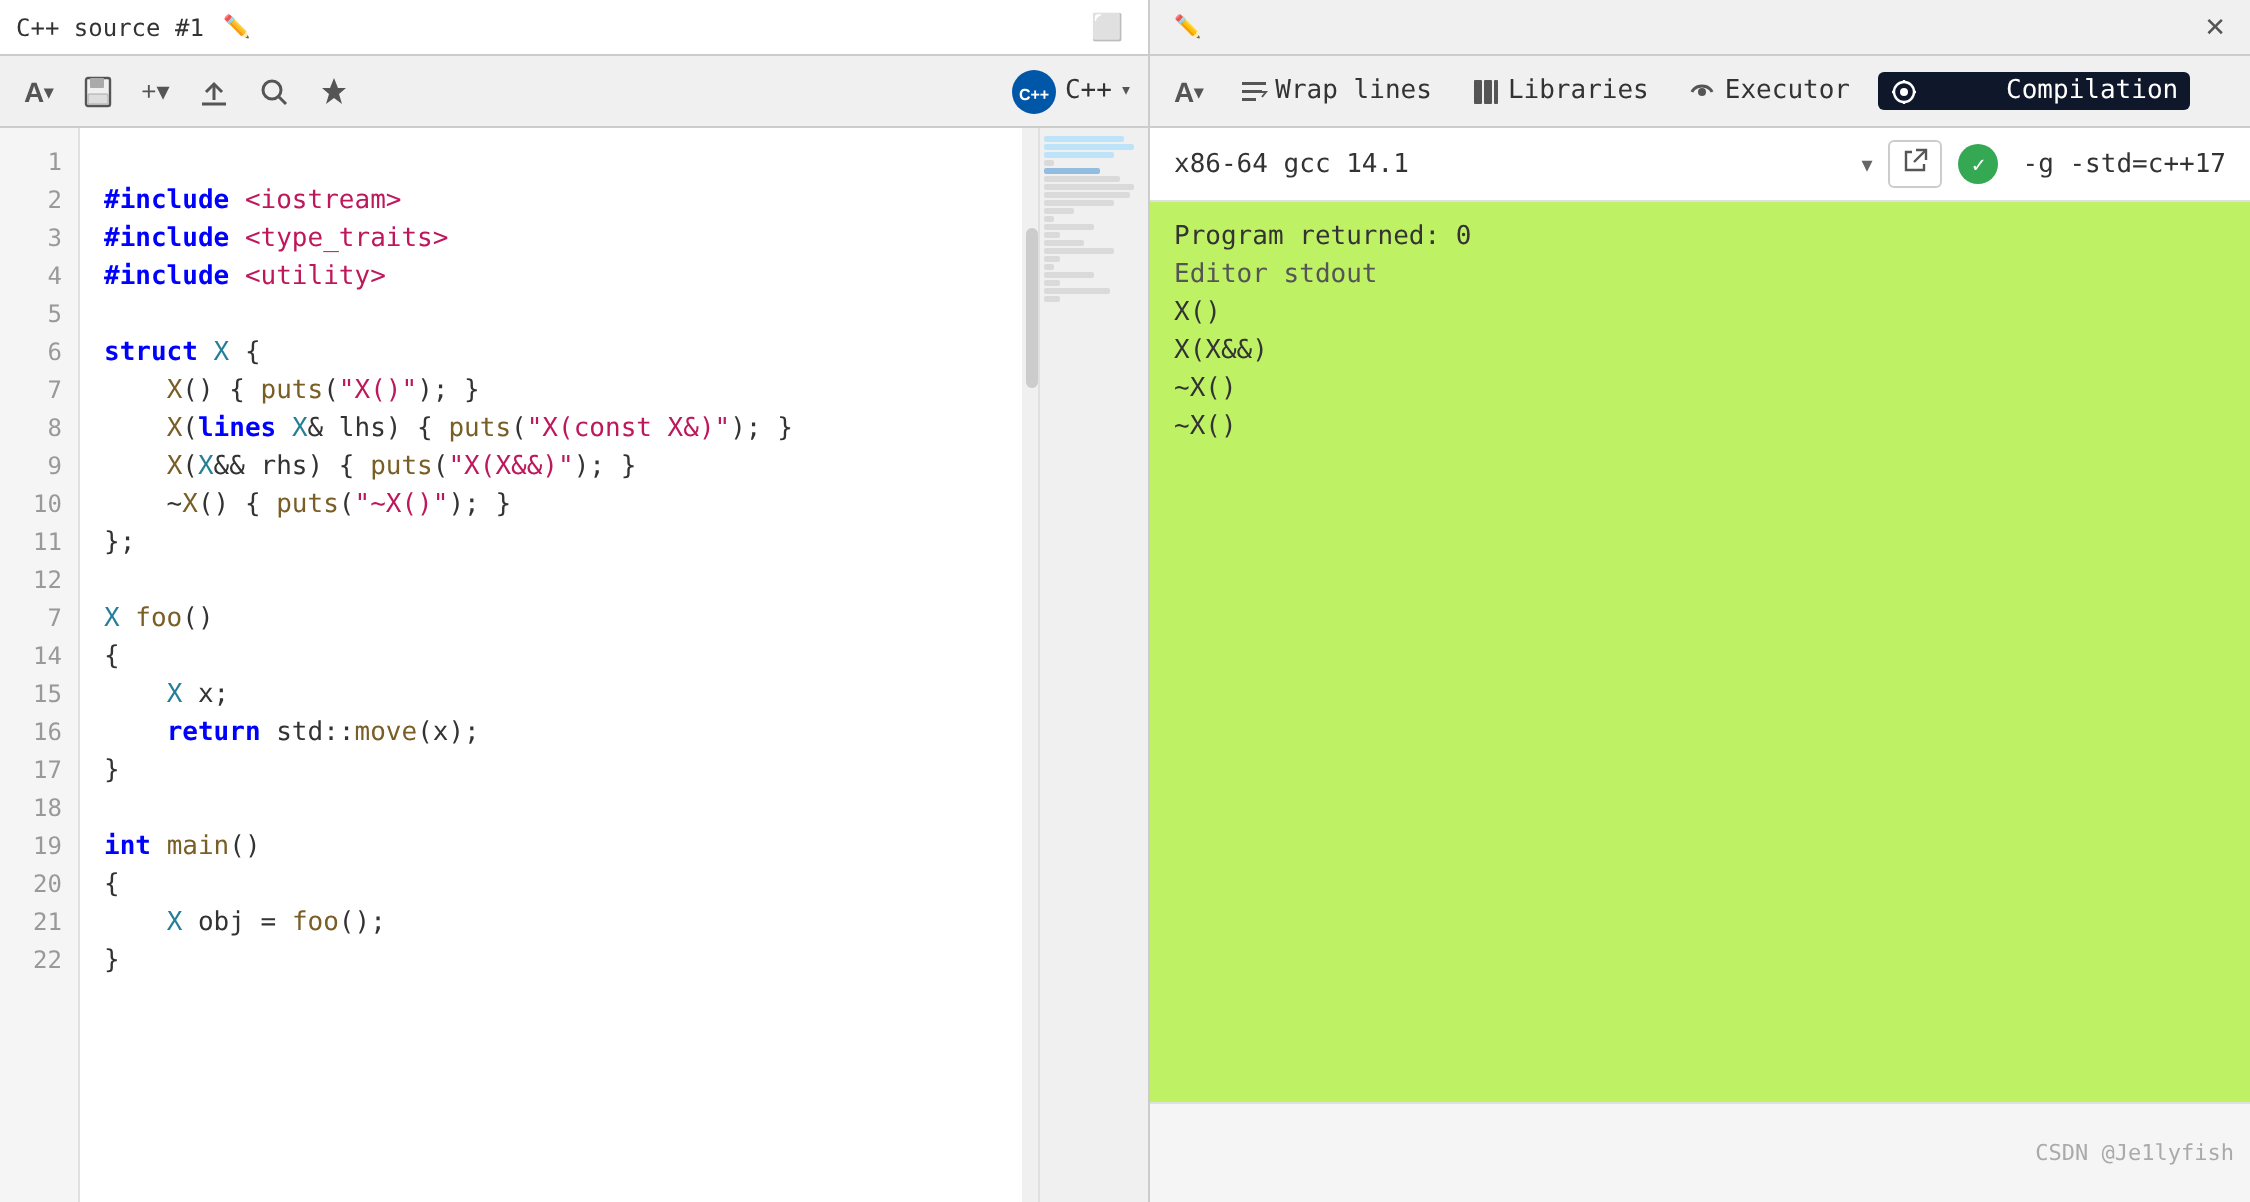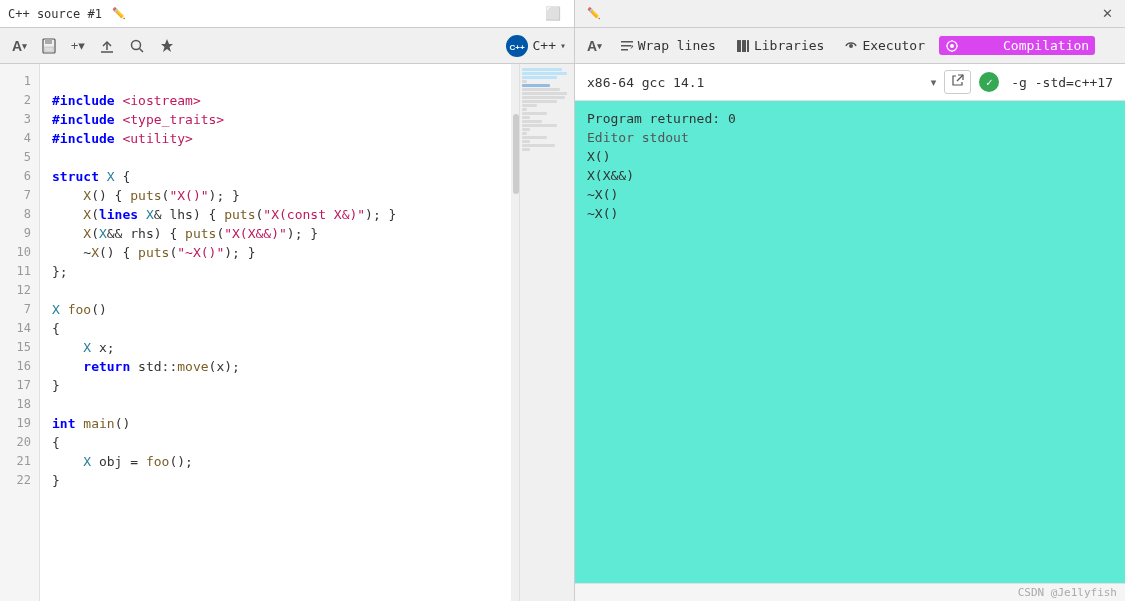--- a/index.html
+++ b/index.html
@@ -187,21 +187,21 @@
       display: flex;
       align-items: center;
       gap: 4px;
       font-size: 13px;
       color: #333;
       cursor: pointer;
       padding: 2px 6px;
     }
 
     .toolbar-item.active {
-      background: #d946ef;
+      background: #0f172a;
       color: white;
       border-radius: 3px;
       gap: 44px;
     }
 
     .compiler-selector {
       display: flex;
       align-items: center;
       padding: 6px 12px;
       border-bottom: 1px solid #e0e0e0;
@@ -250,21 +250,21 @@
       color: #333;
       margin-left: 4px;
     }
 
     .output-area {
       flex: 1;
       padding: 8px 12px;
       overflow: auto;
       font-size: 13px;
       line-height: 19px;
-      background: #5eead4;
+      background: #bef264;
     }
 
     .output-line {
       color: #333;
     }
 
     .output-section-title {
       color: #555;
       font-style: normal;
     }
@@ -274,21 +274,21 @@
       right: 0;
       top: 50px;
       width: 6px;
       height: 80px;
       background: #ccc;
       border-radius: 3px;
     }
 
     .bottom-watermark {
       text-align: right;
-      padding: 2px 8px;
+      padding: 18px 8px;
       font-size: 11px;
       color: #aaa;
       background: #f5f5f5;
       border-top: 1px solid #e0e0e0;
     }
   </style>
 </head>
 <body>
 
 <div class="main-container">

